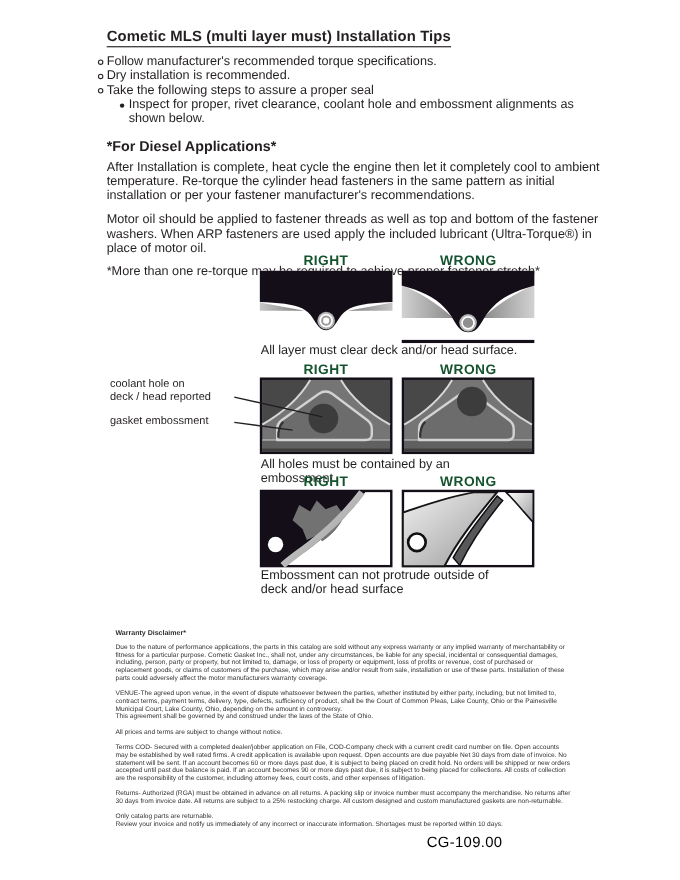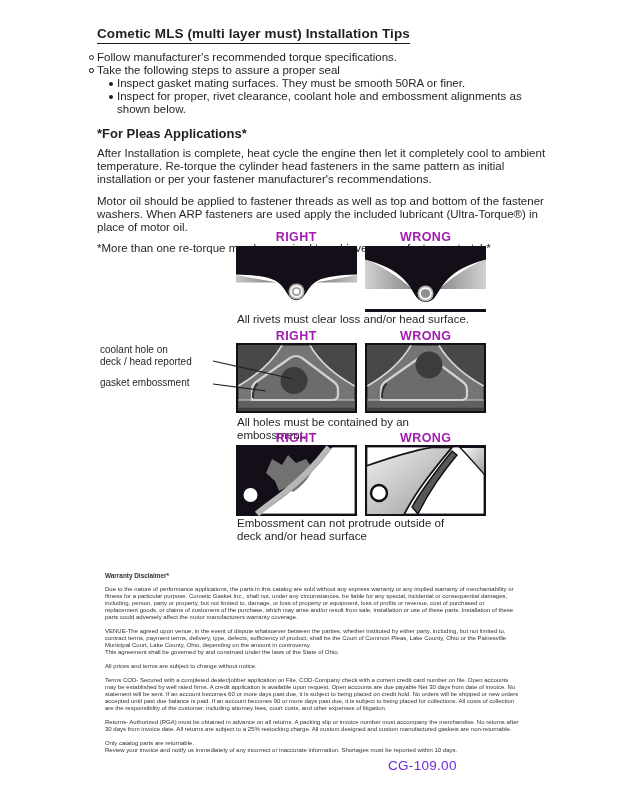--- a/index.html
+++ b/index.html
@@ -23,61 +23,58 @@
   }
   ul.subtips{list-style:none;margin:0 0 0 12px;padding:0;}
   ul.subtips>li{position:relative;padding-left:8px;}
   .dot{
     position:absolute;left:0;top:4.6px;width:4px;height:4px;border-radius:50%;background:#231f20;
   }
   .diesel-h{font-size:13px;font-weight:bold;margin:10px 0 6px 0;}
   .para{font-size:11.5px;line-height:13px;margin:0 0 8.5px 0;}
   
   .dia-labels{position:absolute;left:236px;width:250px;display:flex;gap:9px;}
-  .dia-labels span{flex:1;text-align:center;font-size:12.5px;font-weight:bold;letter-spacing:.4px;color:#a21caf;}
+  .dia-labels span{flex:1;text-align:center;font-size:12.5px;font-weight:bold;letter-spacing:.4px;color:#14532d;}
   .dia-panels{position:absolute;left:236px;width:250px;display:flex;gap:8px;}
   .dia-caption{position:absolute;left:237px;font-size:11.5px;line-height:12.5px;width:240px;}
   .ann{position:absolute;left:100px;width:110px;text-align:left;font-size:10px;line-height:11.5px;color:#231f20;}
   .overlay{position:absolute;left:0;top:0;pointer-events:none;}
   
   .legal{position:absolute;left:105px;top:572px;width:414px;color:#343031;}
   .legal h3{font-size:6.4px;margin:0 0 7px 0;}
   .legal p{font-size:6px;line-height:7px;margin:0 0 7px 0;}
   .legal p.tight{margin:0;}
-  .docnum{position:absolute;left:388px;top:758px;font-size:13.5px;letter-spacing:.3px;color:#6d28d9;}
+  .docnum{position:absolute;left:388px;top:758px;font-size:13.5px;letter-spacing:.3px;color:#000000;}
 </style>
 </head>
 <body>
 
 <div class="content">
   <h1 class="doc-title">Cometic MLS (multi layer must) Installation Tips</h1>
   <ul class="tips">
     <li>
       <span class="ring"></span>
       <span>Follow manufacturer's recommended torque specifications.</span>
     </li>
     <li>
       <span class="ring"></span>
+      <span>Dry installation is recommended.</span>
     </li>
     <li>
       <span class="ring"></span>
       <span>Take the following steps to assure a proper seal</span>
       <ul class="subtips">
         <li>
           <span class="dot"></span>
-          <span>Inspect gasket mating surfaces. They must be smooth 50RA or finer.</span>
-        </li>
-        <li>
-          <span class="dot"></span>
           <span>Inspect for proper, rivet clearance, coolant hole and embossment alignments as shown below.</span>
         </li>
       </ul>
     </li>
   </ul>
-  <h2 class="diesel-h">*For Pleas Applications*</h2>
+  <h2 class="diesel-h">*For Diesel Applications*</h2>
   <p class="para">After Installation is complete, heat cycle the engine then let it completely cool to ambient temperature. Re-torque the cylinder head fasteners in the same pattern as initial installation or per your fastener manufacturer's recommendations.</p>
   <p class="para">Motor oil should be applied to fastener threads as well as top and bottom of the fastener washers. When ARP fasteners are used apply the included lubricant (Ultra-Torque®) in place of motor oil.</p>
   <p class="para">*More than one re-torque may be required to achieve proper fastener stretch*</p>
 </div>
 
 <div class="dia-labels" style="top:230px">
   <span>RIGHT</span>
   <span>WRONG</span>
 </div>
 <div class="dia-panels" style="top:246px">
@@ -116,21 +113,21 @@
     <path d="M0,13 C15,19 33,30 47,43 L0,43 Z" fill="url(#r1wl)"></path>
     <path d="M121,13 C106,19 88,30 74,43 L121,43 Z" fill="url(#r1wr)"></path>
     <path d="M0,0 H121 V13.5 C104,18 91,24.5 83,33 C75,41 73,48.5 68.3,53 C64.2,57 57.2,57 53.2,53 C48.5,48.5 46.5,41 38.5,33 C30.5,24.5 17,18 0,13.5 Z" fill="#140e18"></path>
     <rect x="0" y="63" width="121" height="3" fill="#140e18"></rect>
     <circle cx="60.5" cy="47.5" r="8" fill="#b3b3b3"></circle>
     <circle cx="60.5" cy="47.5" r="6.2" fill="#ffffff"></circle>
     <circle cx="60.5" cy="47.5" r="4.6" fill="#919191"></circle>
     <rect x="56" y="45.6" width="9" height="3.8" rx="1" fill="#8f8f8f"></rect>
   </svg>
 </div>
-<div class="dia-caption" style="top:313px">All rivets must clear loss and/or head surface.</div>
+<div class="dia-caption" style="top:313px">All layer must clear deck and/or head surface.</div>
 
 <div class="dia-labels" style="top:329px">
   <span>RIGHT</span>
   <span>WRONG</span>
 </div>
 <div class="dia-panels" style="top:343px">
   <svg width="121" height="70" viewBox="0 0 121 70">
     <rect x="1.2" y="1.2" width="118.6" height="67.6" fill="#757575" stroke="#140e18" stroke-width="2.4"></rect>
     <rect x="2.4" y="57" width="116.2" height="10.6" fill="#606060"></rect>
     <line x1="2.4" y1="57" x2="118.6" y2="57" stroke="#cfcfcf" stroke-width="1.1"></line>

